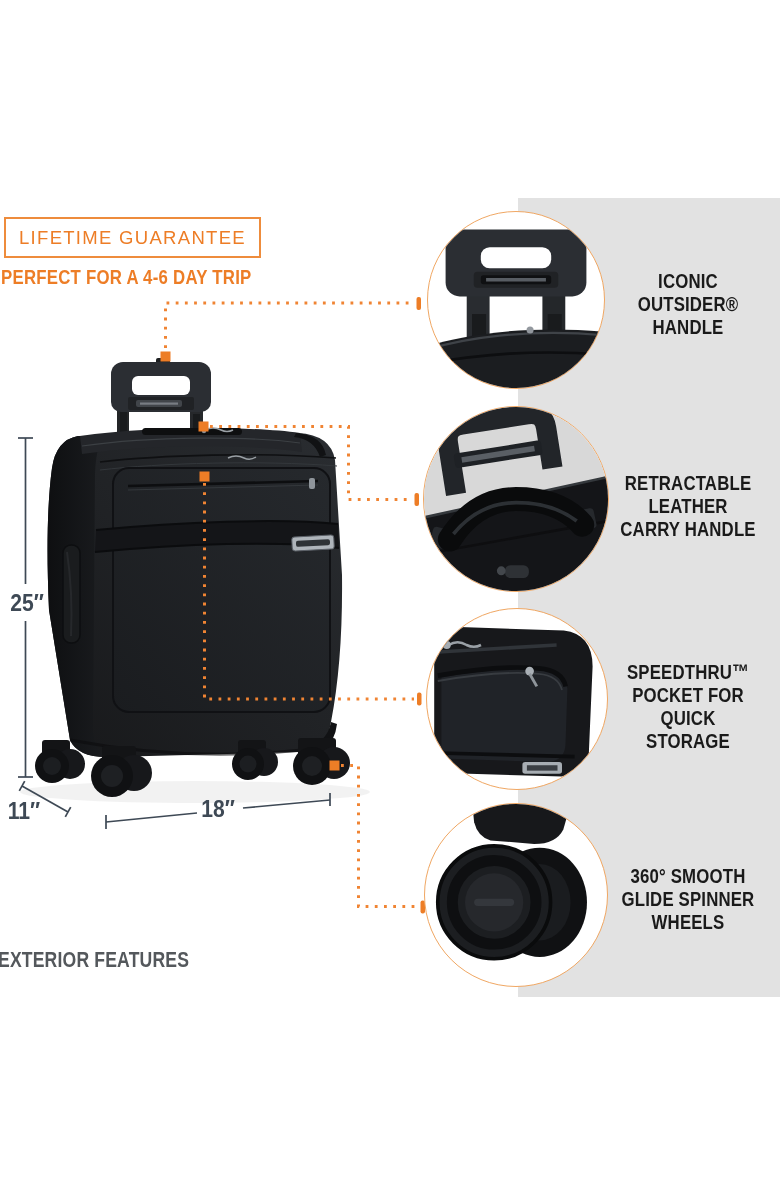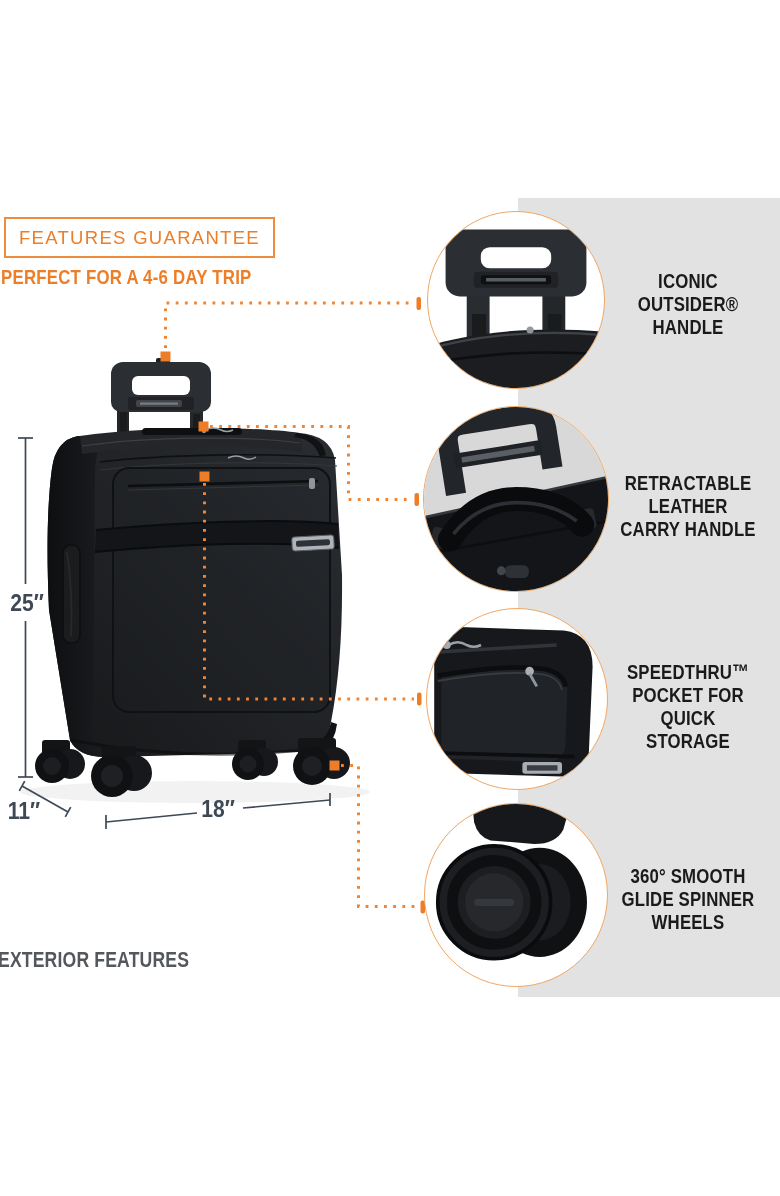--- a/index.html
+++ b/index.html
@@ -159,21 +159,21 @@
       <g stroke="#f08433" stroke-width="3" fill="none" stroke-dasharray="2.8 6.4">
         <path d="M165.5,348 V303 H413"></path>
         <path d="M210,426.5 H348.5 V499.5 H411"></path>
         <path d="M204.5,483 V699 H414"></path>
         <path d="M341,765.5 H358.5 V906.5 H417"></path>
       </g>
     </g>
   </svg>
 
   <div class="badge">
-    <span>FEATURES GUARANTEE</span>
+    <span>LIFETIME GUARANTEE</span>
   </div>
   <div class="tagline">PERFECT FOR A 4-6 DAY TRIP</div>
 
   <div class="dim-label dim-h">25″</div>
   <div class="dim-label dim-d">11″</div>
   <div class="dim-label dim-w">18″</div>
 
   <div class="feature-circle" style="left:427px;top:211px;width:178px;height:178px;">
     <svg viewBox="0 0 100 100">
       <rect x="22" y="40" width="13" height="34" rx="2" fill="#292c30"></rect>

